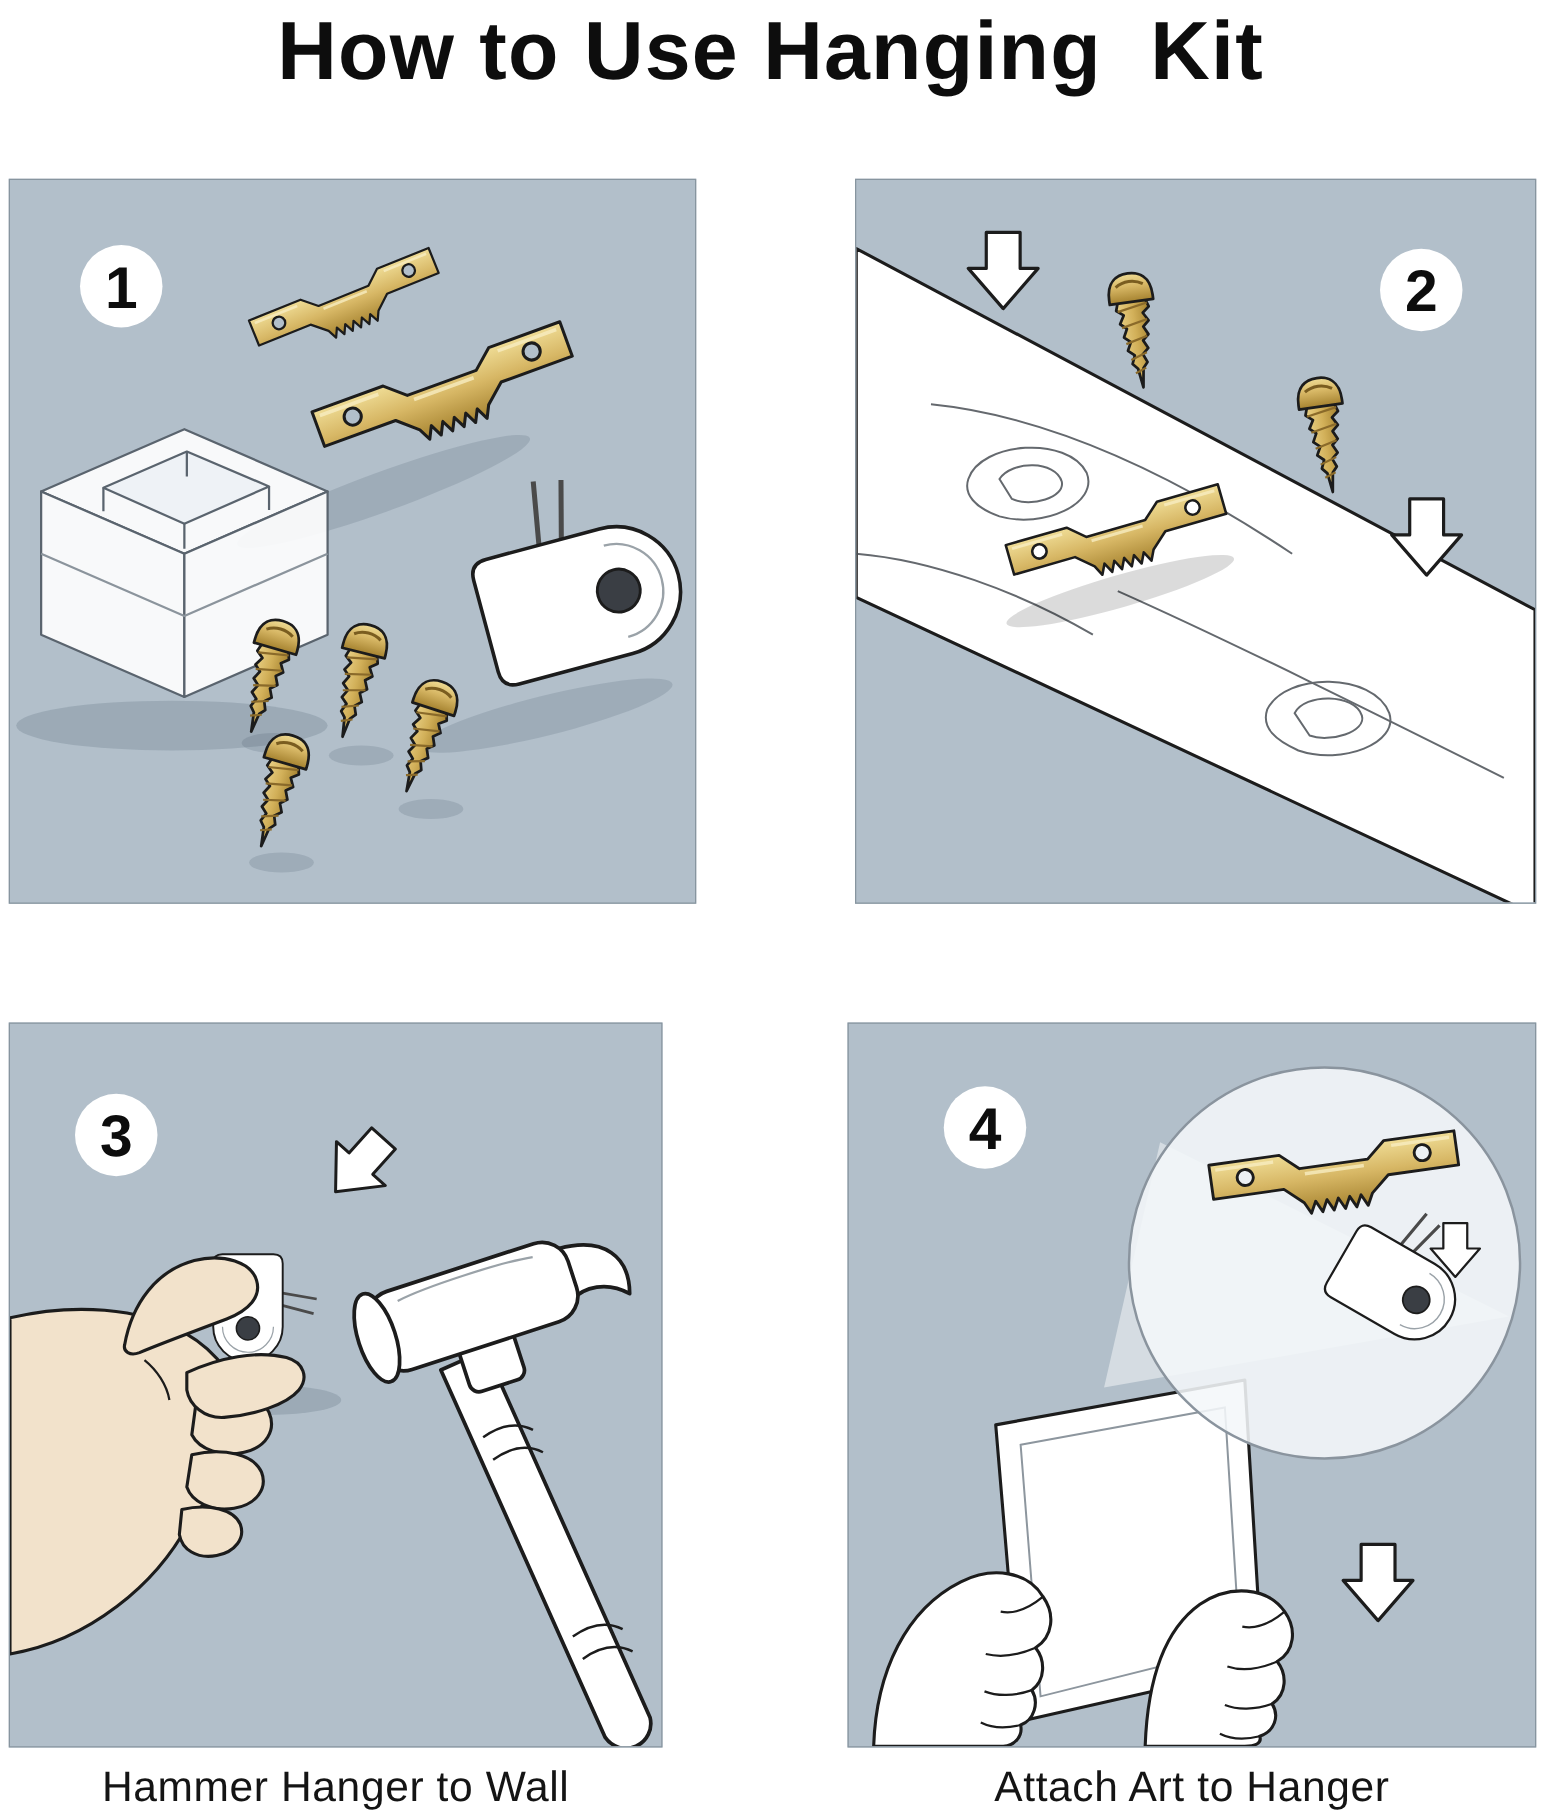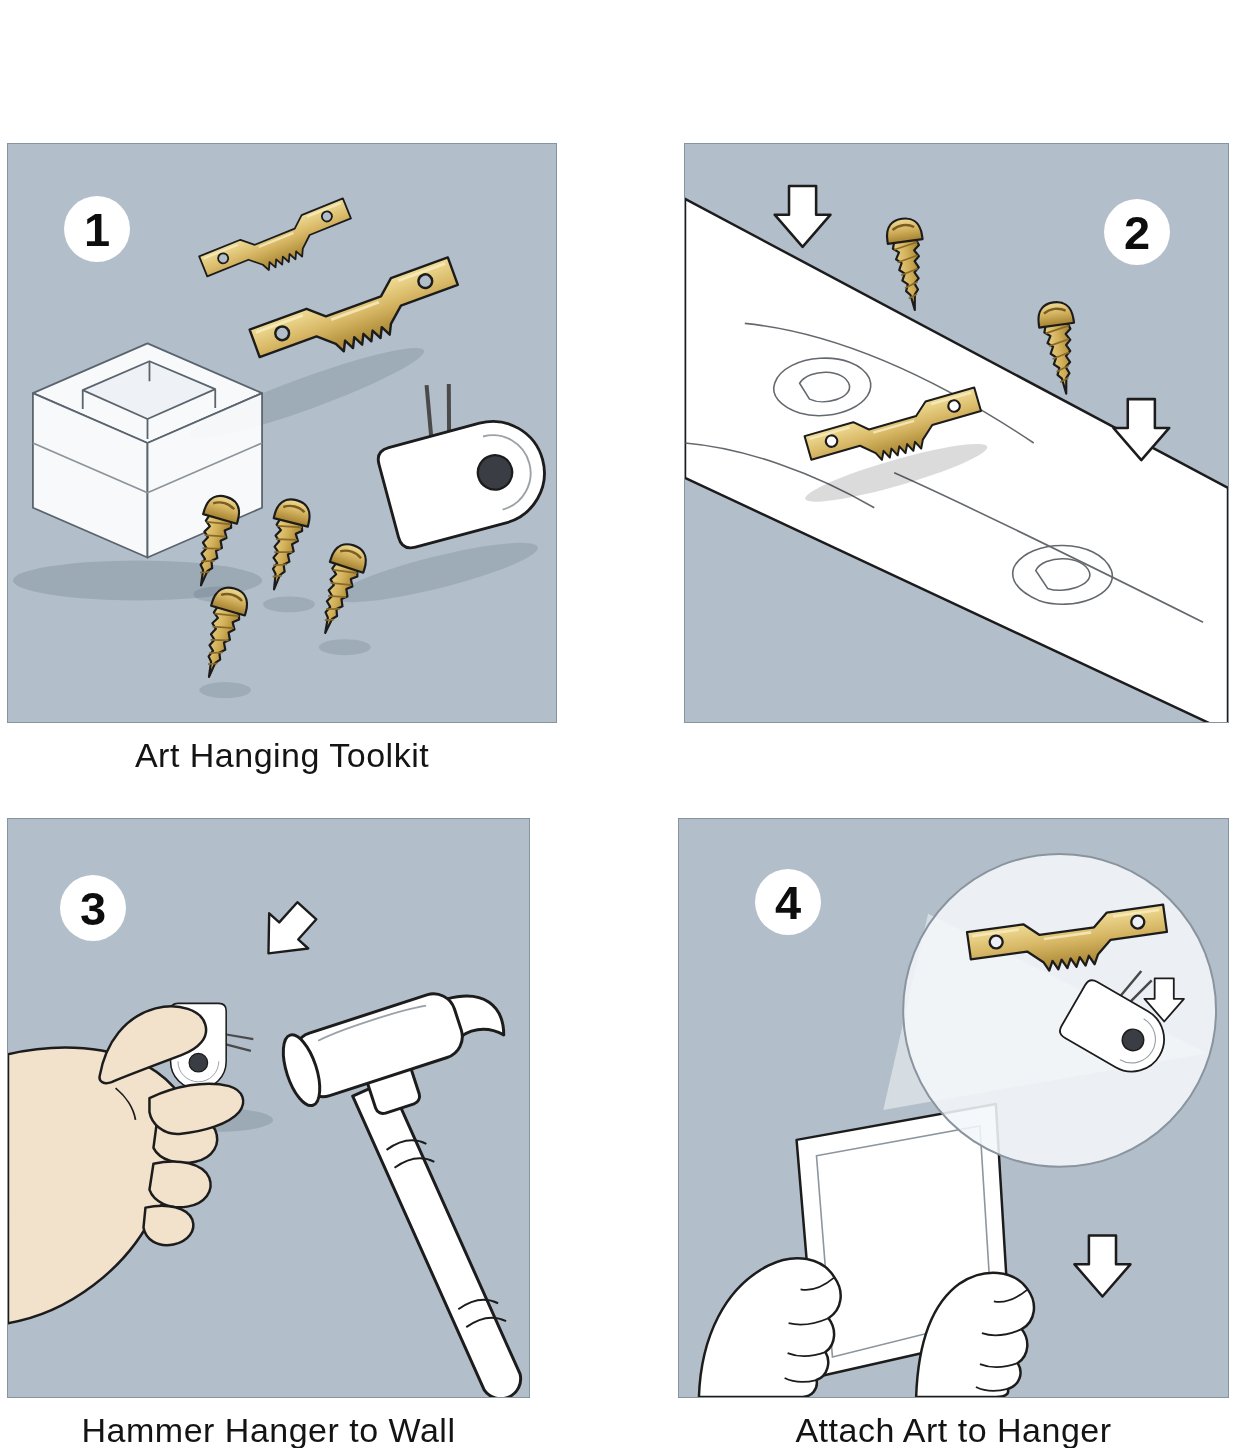--- a/index.html
+++ b/index.html
@@ -78,20 +78,21 @@
       <path d="M58,52 L66,6 M74,52 L85,10" stroke="#4a4a4a" stroke-width="3.5" fill="none"></path>
       <path d="M20,50 L102,50 A45,45 0 1 1 102,140 L20,140 Q8,140 8,128 L8,62 Q8,50 20,50 Z" fill="#ffffff" stroke="#1c1c1c" stroke-width="2.5" stroke-linejoin="round"></path>
       <path d="M102,62 A33,33 0 1 1 102,128" stroke="#9aa2a8" stroke-width="1.6" fill="none"></path>
       <circle cx="104" cy="95" r="15" fill="#3a3e44" stroke="#1c1c1c" stroke-width="2"></circle>
     </g>
   </defs>
 </svg>
 
 <div class="page">
 
+  <h1 class="title">How to Use Hanging  Kit</h1>
 
   <figure id="p1">
     <div class="panel">
       <svg viewBox="0 0 550 580">
 
         <ellipse cx="130" cy="438" rx="125" ry="20" fill="rgba(55,75,95,0.18)"></ellipse>
         <ellipse cx="300" cy="250" rx="125" ry="16" transform="rotate(-20 300 250)" fill="rgba(55,75,95,0.16)"></ellipse>
         <ellipse cx="430" cy="430" rx="105" ry="16" transform="rotate(-14 430 430)" fill="rgba(55,75,95,0.16)"></ellipse>
         <ellipse cx="212" cy="452" rx="26" ry="8" fill="rgba(55,75,95,0.16)"></ellipse>
         <ellipse cx="282" cy="462" rx="26" ry="8" fill="rgba(55,75,95,0.16)"></ellipse>
@@ -114,21 +115,20 @@
         <use href="#screw" transform="translate(268,352) rotate(14) scale(1.1)"></use>
         <use href="#screw" transform="translate(326,396) rotate(18) scale(1.1)"></use>
         <use href="#screw" transform="translate(206,440) rotate(16) scale(1.1)"></use>
 
         <use href="#hook" transform="translate(345,255) rotate(-15) scale(1.15)"></use>
       </svg>
       <div class="badge">
         <span>1</span>
       </div>
     </div>
-    <figcaption class="caption">Art Hanging Toolkit</figcaption>
   </figure>
 
   <figure id="p2">
     <div class="panel">
       <svg viewBox="0 0 545 580">
 
         <g>
           <polygon points="0,55 545,345 545,590 0,335" fill="#ffffff" stroke="#1c1c1c" stroke-width="2.5" stroke-linejoin="round"></polygon>
           <g stroke="#4a4f55" stroke-width="1.6" fill="none" opacity="0.85">
             <path d="M90,240 C100,210 170,205 185,235 C195,260 150,280 115,270 C95,263 86,252 90,240 Z"></path>

